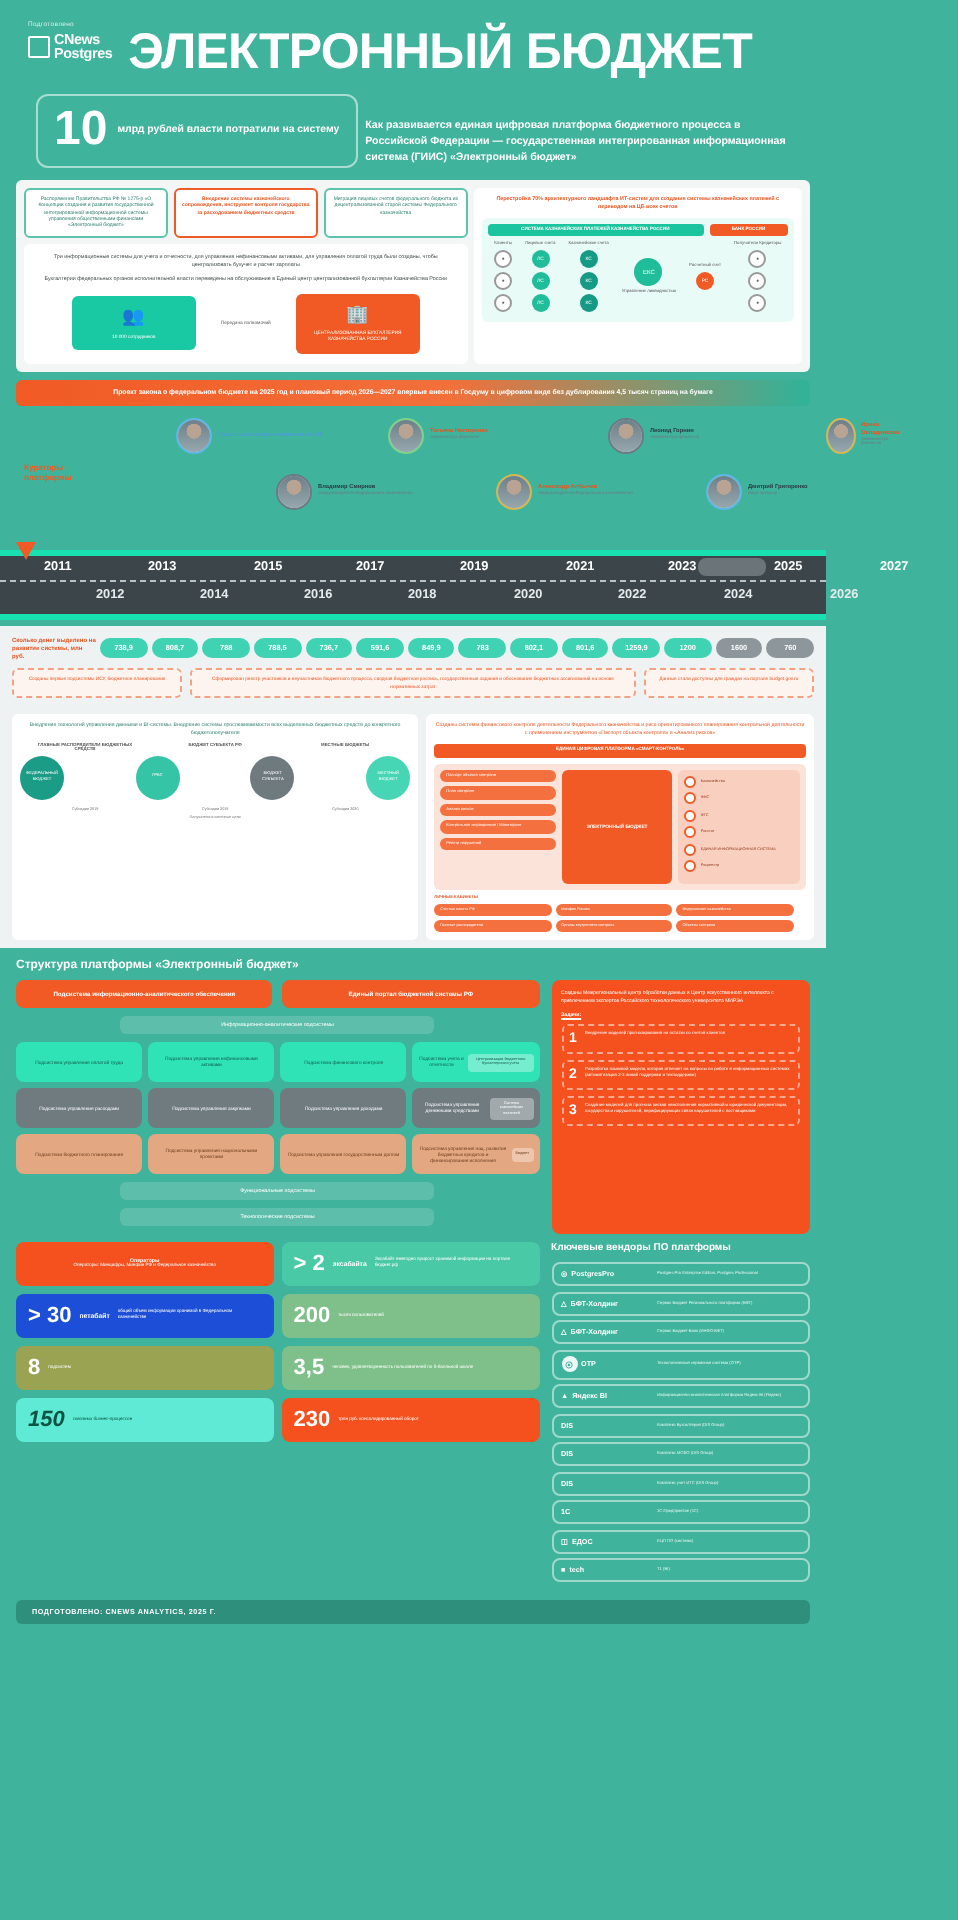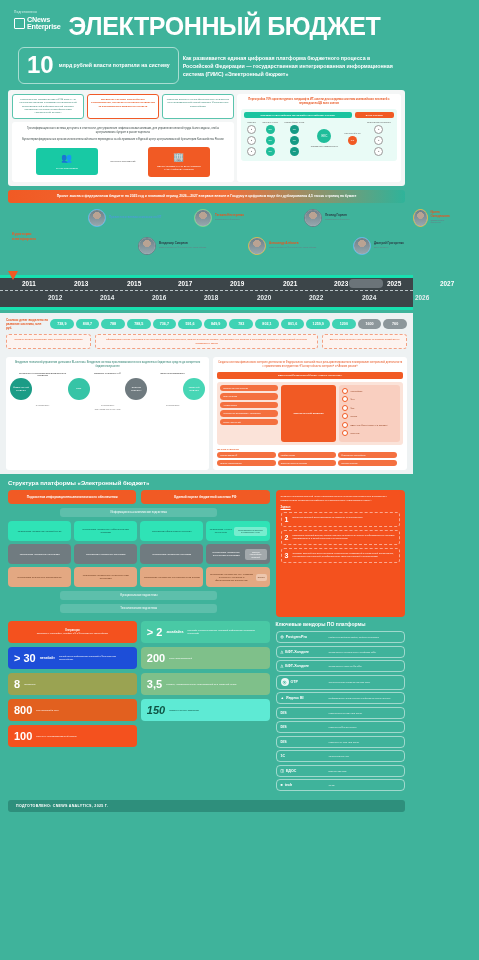--- a/index.html
+++ b/index.html
@@ -19,21 +19,21 @@
   .brandrow { display:flex; align-items:flex-start; gap:8px; }
   .logo { display:flex; align-items:center; gap:2px; }
   .logo-sq { width:11px; height:11px; border:1.6px solid #fff; border-radius:1px; }
   .logo-txt { font-size:7.2px; font-weight:bold; line-height:1.02; letter-spacing:-.2px; }
   .big-title {
     font-size:25px; font-weight:bold; letter-spacing:-.4px;
     line-height:1; margin-top:-2px; white-space:nowrap;
   }
 
   
-  .intro { display:flex; gap:4px; padding:4px 14px 6px 18px; align-items:center; }
+  .intro { display:flex; gap:4px; padding:4px 14px 6px 18px; align-items:flex-end; }
   .kpi-box {
     border:1px solid rgba(255,255,255,.55); border-radius:6px;
     padding:6px 8px; display:flex; align-items:center; gap:5px; min-width:118px;
   }
   .kpi-num { font-size:24px; font-weight:bold; line-height:.95; }
   .kpi-txt { font-size:5.2px; line-height:1.35; font-weight:bold; }
   .intro-text { font-size:5.3px; line-height:1.5; font-weight:bold; max-width:215px; padding-top:3px; }
 
   
   .white-panel {
@@ -242,21 +242,21 @@
 
 <div class="page">
 
   <div class="header">
     <div class="prep-label">Подготовлено</div>
     <div class="brandrow">
       <div class="logo">
         <span class="logo-sq"></span>
         <span class="logo-txt">
           <span>CNews</span><br>
-          <span>Enterprise</span>
+          <span>Postgres</span>
         </span>
       </div>
       <div class="big-title">ЭЛЕКТРОННЫЙ БЮДЖЕТ</div>
     </div>
   </div>
 
   <div class="intro">
     <div class="kpi-box">
       <span class="kpi-num">10</span>
       <span class="kpi-txt">млрд рублей власти потратили на систему</span>
@@ -615,30 +615,26 @@
           <span class="stat-txt">тысяч пользователей</span>
         </div>
         <div class="stat s-ol">
           <span class="stat-num">8</span>
           <span class="stat-txt">подсистем</span>
         </div>
         <div class="stat s-gr">
           <span class="stat-num">3,5</span>
           <span class="stat-txt">человек, удовлетворенность пользователей по 5-балльной шкале</span>
         </div>
-        <div class="stat s-or2">
-          <span class="stat-num">800</span>
-          <span class="stat-txt">млн операций в день</span>
-        </div>
         <div class="stat s-mint">
           <span class="stat-num">150</span>
           <span class="stat-txt">сквозных бизнес-процессов</span>
         </div>
         <div class="stat s-or">
-          <span class="stat-num">100</span>
+          <span class="stat-num">230</span>
           <span class="stat-txt">трлн руб. консолидированный оборот</span>
         </div>
       </div>
     </div>
 
     <div style="flex:1;">
       <div class="vend-title" style="margin-top:0">Ключевые вендоры ПО платформы</div>
       <div class="vendor">
         <span class="v-logo">◎<span>PostgresPro</span></span>
         <span class="v-desc">Postgres Pro Enterprise Edition, Postgres Professional</span>

